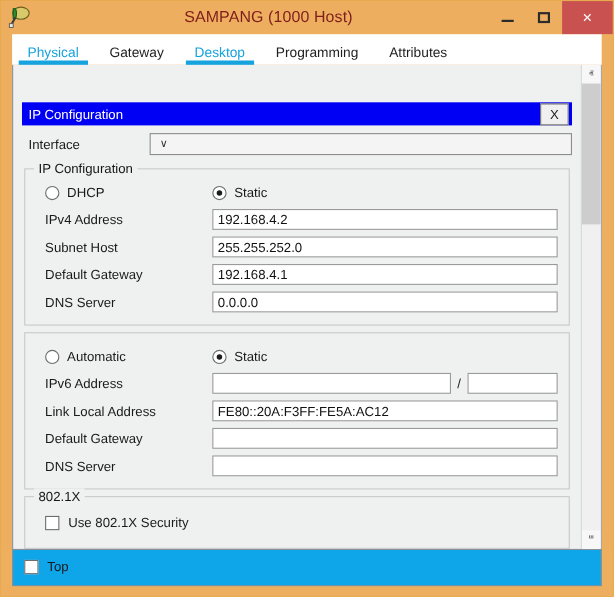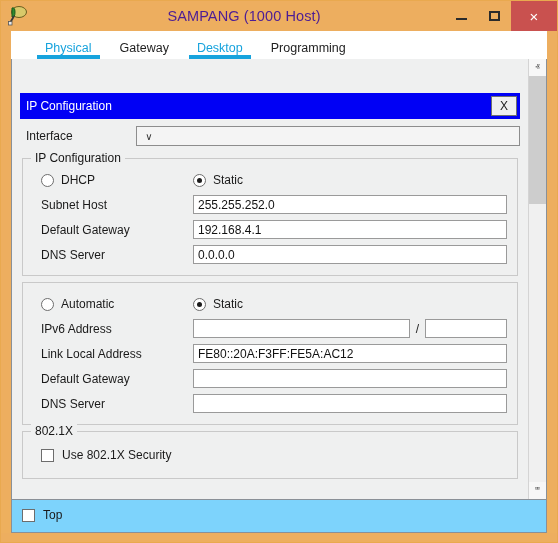--- a/index.html
+++ b/index.html
@@ -41,21 +41,21 @@
     position: absolute;
     left: 6px;
     top: 3px;
     width: 22px;
     height: 22px;
   }
   .title-text {
     flex: 1;
     text-align: center;
     font-size: 14.5px;
-    color: #4c1d95;
+    color: #7f1d1d;
     letter-spacing: .1px;
     padding-left: 30px;
     padding-right: 100px;
     white-space: nowrap;
     overflow: hidden;
   }
   .win-buttons {
     position: absolute;
     right: 0;
     top: 0;
@@ -96,21 +96,21 @@
   .tabstrip-wrap {
     flex: 0 0 auto;
     padding: 0 10px;
     background: #edae5f;
   }
   .tabstrip {
     background: #ffffff;
     height: 28px;
     display: flex;
     align-items: flex-end;
-    padding-left: 20px;
+    padding-left: 0;
     box-sizing: border-box;
   }
   .tab {
     position: relative;
     padding: 0 14px 5px 14px;
     font-size: 12.5px;
     color: #1e1e1e;
     cursor: default;
     line-height: 1;
   }
@@ -357,21 +357,21 @@
     left: 0; right: 0;
     top: 0;
     height: 128px;
     background: #cdcdcd;
     cursor: default;
   }
 
   
   .footer {
     flex: 0 0 auto;
-    background: #7dd3fc;
+    background: #0ea5e9;
     padding: 6px 0 8px 10px;
     margin: 0 10px 0 10px;
     border: 1px solid #8a9097;
     border-top: none;
     display: flex;
     align-items: center;
   }
   .footer-strip {
     height: 9px;
     background: #edae5f;
@@ -402,20 +402,21 @@
       <div class="win-btn close">×</div>
     </div>
   </div>
 
   <div class="tabstrip-wrap">
     <div class="tabstrip">
       <div class="tab active">Physical</div>
       <div class="tab">Gateway</div>
       <div class="tab active">Desktop</div>
       <div class="tab">Programming</div>
+      <div class="tab">Attributes</div>
     </div>
   </div>
 
   <div class="body-wrap">
     <div class="panel">
       <div class="panel-inner">
 
         <div class="dlg-header">
           <span class="dlg-title">IP Configuration</span>
           <span class="dlg-close">X</span>
@@ -436,20 +437,24 @@
               <span class="radio"></span>
               <span class="radio-label">DHCP</span>
             </label>
             <label class="radio-item second">
               <span class="radio checked"></span>
               <span class="radio-label">Static</span>
             </label>
           </div>
 
           <div class="field-row">
+            <span class="field-label">IPv4 Address</span>
+            <div class="tbox">192.168.4.2</div>
+          </div>
+          <div class="field-row">
             <span class="field-label">Subnet Host</span>
             <div class="tbox">255.255.252.0</div>
           </div>
           <div class="field-row">
             <span class="field-label">Default Gateway</span>
             <div class="tbox">192.168.4.1</div>
           </div>
           <div class="field-row" style="margin-bottom:2px">
             <span class="field-label">DNS Server</span>
             <div class="tbox">0.0.0.0</div>

